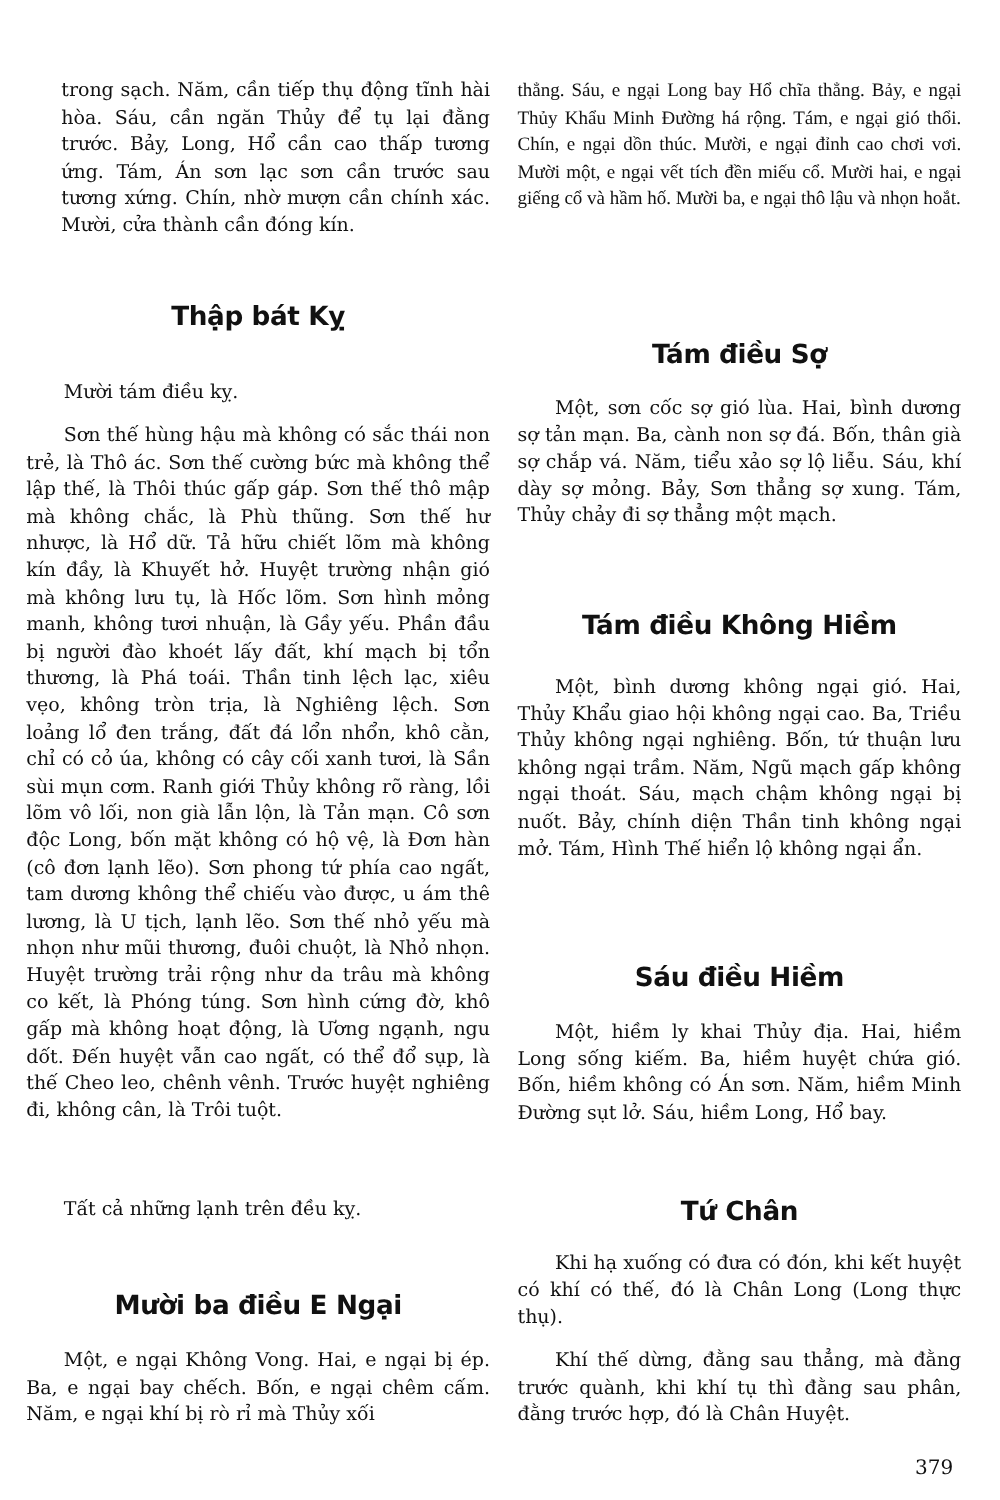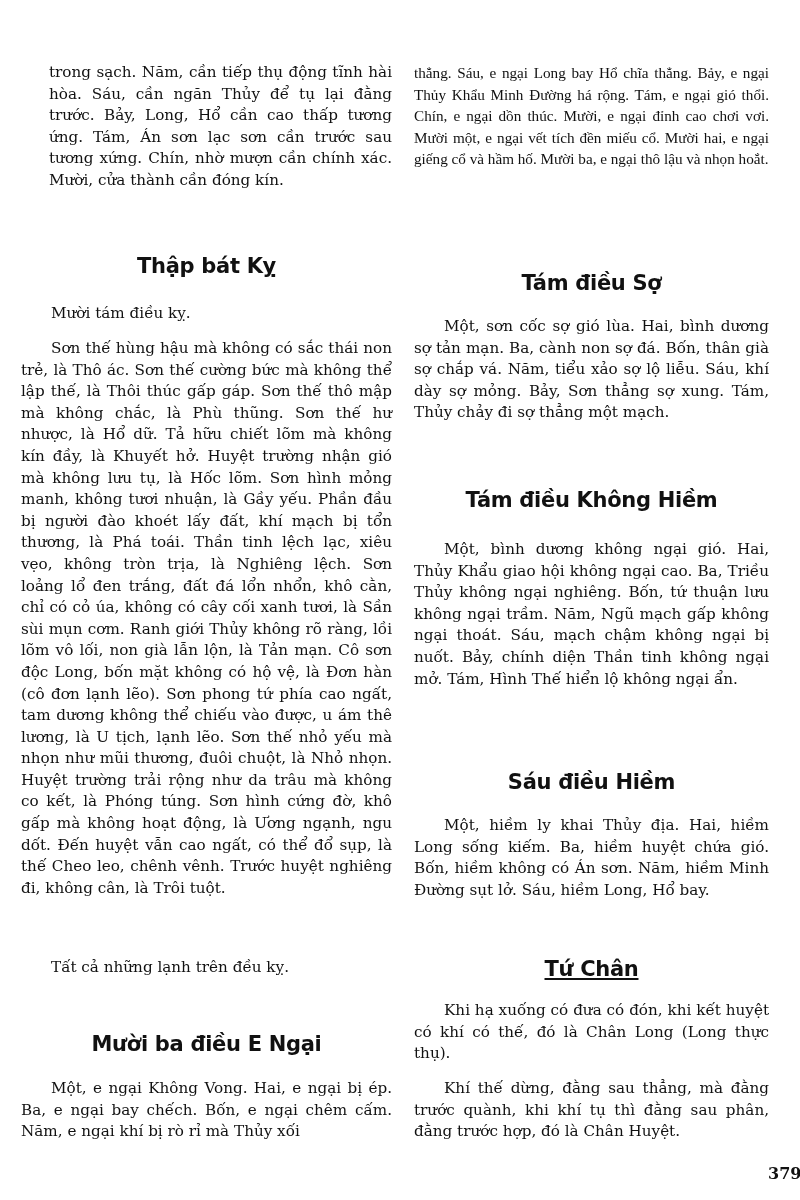--- a/index.html
+++ b/index.html
@@ -3,47 +3,47 @@
 <meta charset="utf-8">
 <style>
   html, body { margin: 0; padding: 0; background: #ffffff; }
   body { width: 800px; height: 1200px; position: relative; overflow: hidden; color: #111; }
   .col { position: absolute; font-family: "DejaVu Serif", "Liberation Serif", serif; font-size: 15.2px; line-height: 21.6px; text-align: justify; }
   .col.left { left: 21px; width: 371px; }
   .col.right { left: 414px; width: 355px; }
   .blk { position: absolute; left: 0; right: 0; margin: 0; }
   .indent { text-indent: 30px; }
   .h { position: absolute; left: 0; right: 0; text-align: center; font-family: "DejaVu Sans", "Liberation Sans", sans-serif; font-weight: bold; font-size: 21px; line-height: 26px; letter-spacing: -0.3px; color: #111; }
-  .pageno { position: absolute; left: 768px; top: 1164px; font-family: "DejaVu Serif", "Liberation Serif", serif; font-size: 16px; font-weight: bold; }
+  .pageno { position: absolute; left: 732px; top: 1164px; font-family: "DejaVu Serif", "Liberation Serif", serif; font-size: 16px; font-weight: normal; }
 </style>
 </head>
 <body>
 
 <div class="col left">
   <p class="blk" style="top:62px;margin-left:28px;">trong sạch. Năm, cần tiếp thụ động tĩnh hài hòa. Sáu, cần ngăn Thủy để tụ lại đằng trước. Bảy, Long, Hổ cần cao thấp tương ứng. Tám, Án sơn lạc sơn cần trước sau tương xứng. Chín, nhờ mượn cần chính xác. Mười, cửa thành cần đóng kín.</p>
 
-  <div class="h" style="top:253px;">Thập bát Kỵ</div>
+  <div class="h" style="top:240px;">Thập bát Kỵ</div>
   <p class="blk indent" style="top:303px;">Mười tám điều kỵ.</p>
   <p class="blk indent" style="top:338px;">Sơn thế hùng hậu mà không có sắc thái non trẻ, là Thô ác. Sơn thế cường bức mà không thể lập thế, là Thôi thúc gấp gáp. Sơn thế thô mập mà không chắc, là Phù thũng. Sơn thế hư nhược, là Hổ dữ. Tả hữu chiết lõm mà không kín đầy, là Khuyết hở. Huyệt trường nhận gió mà không lưu tụ, là Hốc lõm. Sơn hình mỏng manh, không tươi nhuận, là Gầy yếu. Phần đầu bị người đào khoét lấy đất, khí mạch bị tổn thương, là Phá toái. Thần tinh lệch lạc, xiêu vẹo, không tròn trịa, là Nghiêng lệch. Sơn loảng lổ đen trắng, đất đá lổn nhổn, khô cằn, chỉ có cỏ úa, không có cây cối xanh tươi, là Sần sùi mụn cơm. Ranh giới Thủy không rõ ràng, lồi lõm vô lối, non già lẫn lộn, là Tản mạn. Cô sơn độc Long, bốn mặt không có hộ vệ, là Đơn hàn (cô đơn lạnh lẽo). Sơn phong tứ phía cao ngất, tam dương không thể chiếu vào được, u ám thê lương, là U tịch, lạnh lẽo. Sơn thế nhỏ yếu mà nhọn như mũi thương, đuôi chuột, là Nhỏ nhọn. Huyệt trường trải rộng như da trâu mà không co kết, là Phóng túng. Sơn hình cứng đờ, khô gấp mà không hoạt động, là Ương ngạnh, ngu dốt. Đến huyệt vẫn cao ngất, có thể đổ sụp, là thế Cheo leo, chênh vênh. Trước huyệt nghiêng đi, không cân, là Trôi tuột.</p>
   <p class="blk indent" style="top:957px;">Tất cả những lạnh trên đều kỵ.</p>
 
   <div class="h" style="top:1031px;">Mười ba điều E Ngại</div>
   <p class="blk indent" style="top:1078px;">Một, e ngại Không Vong. Hai, e ngại bị ép. Ba, e ngại bay chếch. Bốn, e ngại chêm cấm. Năm, e ngại khí bị rò rỉ mà Thủy xối</p>
 </div>
 
 <div class="col right">
   <p class="blk" style="top:62px;font-family:Liberation Serif, serif;">thẳng. Sáu, e ngại Long bay Hổ chĩa thẳng. Bảy, e ngại Thủy Khẩu Minh Đường há rộng. Tám, e ngại gió thổi. Chín, e ngại dồn thúc. Mười, e ngại đỉnh cao chơi vơi. Mười một, e ngại vết tích đền miếu cổ. Mười hai, e ngại giếng cổ và hầm hố. Mười ba, e ngại thô lậu và nhọn hoắt.</p>
 
   <div class="h" style="top:270px;">Tám điều Sợ</div>
   <p class="blk indent" style="top:316px;">Một, sơn cốc sợ gió lùa. Hai, bình dương sợ tản mạn. Ba, cành non sợ đá. Bốn, thân già sợ chắp vá. Năm, tiểu xảo sợ lộ liễu. Sáu, khí dày sợ mỏng. Bảy, Sơn thẳng sợ xung. Tám, Thủy chảy đi sợ thẳng một mạch.</p>
 
   <div class="h" style="top:487px;">Tám điều Không Hiềm</div>
   <p class="blk indent" style="top:539px;">Một, bình dương không ngại gió. Hai, Thủy Khẩu giao hội không ngại cao. Ba, Triều Thủy không ngại nghiêng. Bốn, tứ thuận lưu không ngại trầm. Năm, Ngũ mạch gấp không ngại thoát. Sáu, mạch chậm không ngại bị nuốt. Bảy, chính diện Thần tinh không ngại mở. Tám, Hình Thế hiển lộ không ngại ẩn.</p>
 
   <div class="h" style="top:769px;">Sáu điều Hiềm</div>
   <p class="blk indent" style="top:815px;">Một, hiềm ly khai Thủy địa. Hai, hiềm Long sống kiếm. Ba, hiềm huyệt chứa gió. Bốn, hiềm không có Án sơn. Năm, hiềm Minh Đường sụt lở. Sáu, hiềm Long, Hổ bay.</p>
 
-  <div class="h" style="top:956px;text-decoration:underline;">Tứ Chân</div>
+  <div class="h" style="top:956px;">Tứ Chân</div>
   <p class="blk indent" style="top:1000px;">Khi hạ xuống có đưa có đón, khi kết huyệt có khí có thế, đó là Chân Long (Long thực thụ).</p>
   <p class="blk indent" style="top:1078px;">Khí thế dừng, đằng sau thẳng, mà đằng trước quành, khi khí tụ thì đằng sau phân, đằng trước hợp, đó là Chân Huyệt.</p>
 </div>
 
 <div class="pageno">379</div>
 
 </body></html>

